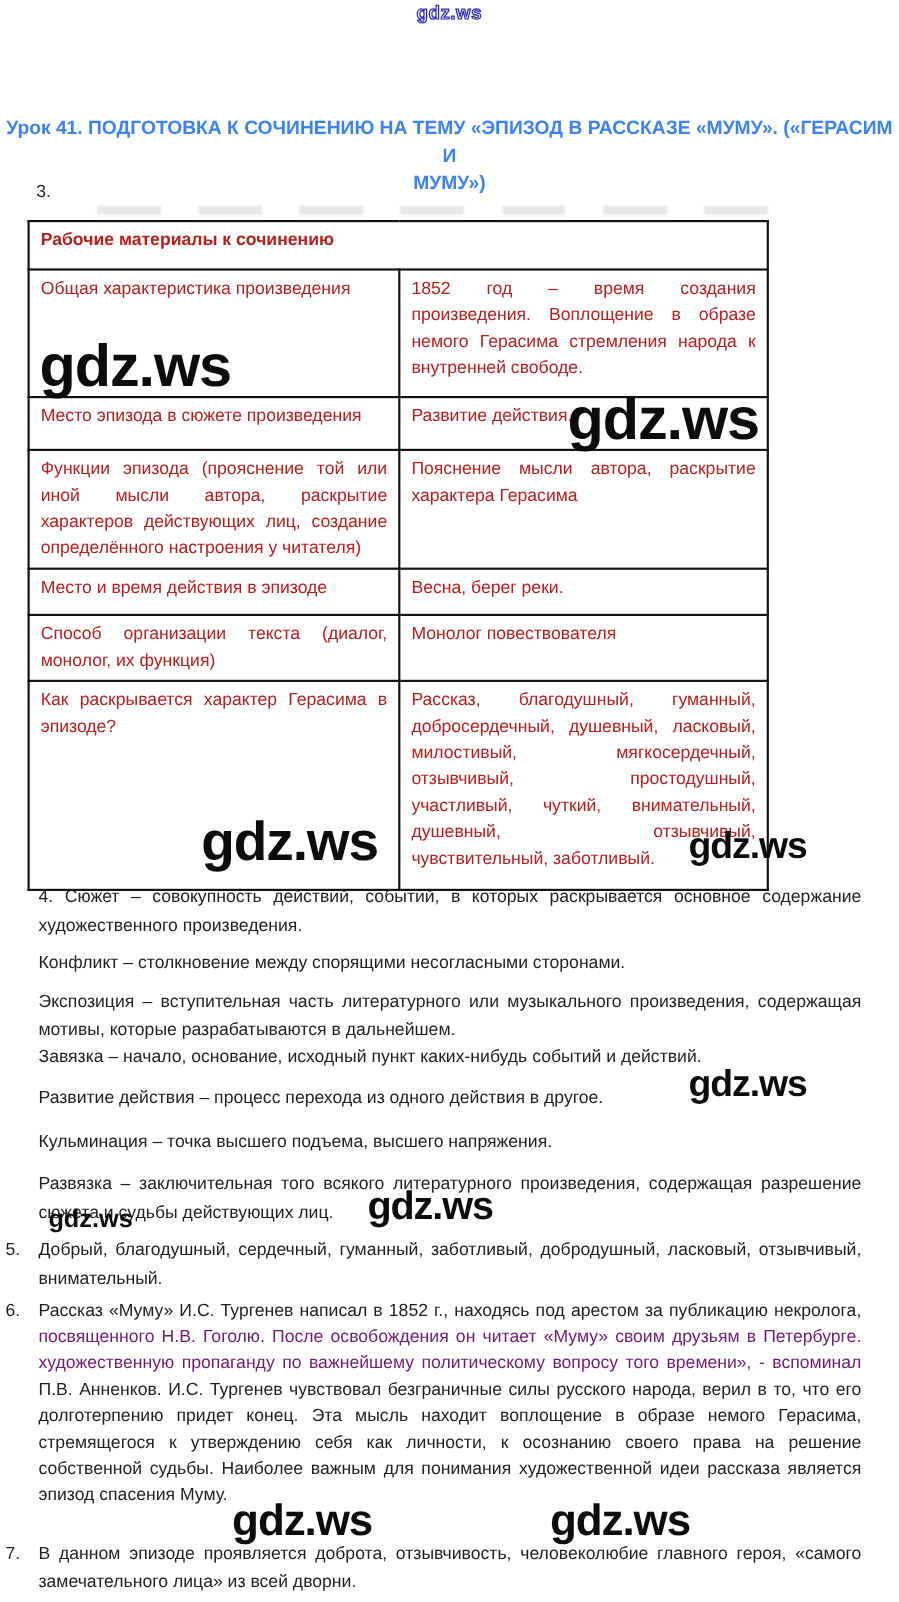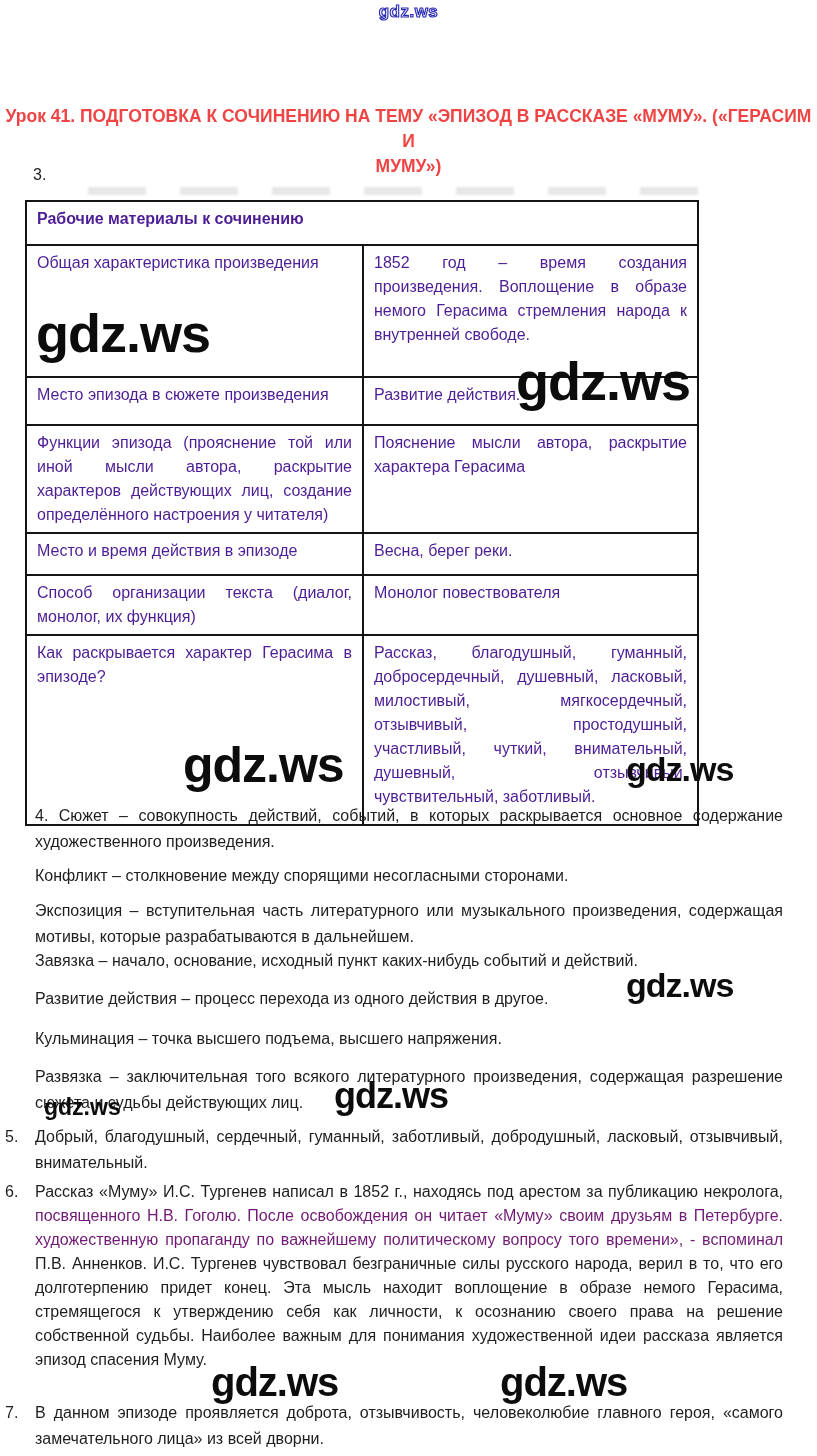--- a/index.html
+++ b/index.html
@@ -13,38 +13,38 @@
   
   .logo {
     top:2px; left:0; width:817px; text-align:center;
     font-size:17px; font-weight:700; letter-spacing:0.5px;
     color:#e9e9fb; -webkit-text-stroke:1.1px #2a2ab2;
   }
 
   
   .title {
     top:104px; left:0; width:817px; text-align:center;
-    font-size:17.5px; font-weight:700; line-height:25px; color:#ef4444;
+    font-size:17.5px; font-weight:700; line-height:25px; color:#3b82f6;
   }
 
   .item3 { top:166px; left:33px; font-size:16px; }
 
   
   .smudge {
     top:187px; left:88px; width:625px; height:8px;
     background:repeating-linear-gradient(90deg,#b5b5b5 0 58px, transparent 58px 92px);
     opacity:.32; filter:blur(1.2px);
   }
 
   
   .tblwrap { top:200px; left:25px; }
   table.doc { border-collapse:collapse; width:672px; table-layout:fixed; }
   table.doc th, table.doc td {
     border:2px solid #141414; vertical-align:top;
-    padding:5px 10px; font-size:16px; line-height:24px; color:#4c1d95;
+    padding:5px 10px; font-size:16px; line-height:24px; color:#b91c1c;
     overflow:hidden;
   }
   table.doc th { text-align:left; font-weight:700; }
 
   
   .block { left:35px; width:748px; font-size:16px; line-height:26px; }
   .jl { text-align:justify; text-align-last:justify; }
   .ll { text-align:left; }
   .numitem { left:5px; width:778px; display:flex; font-size:16px; line-height:26px; }
   .num { width:30px; flex:none; }
@@ -91,21 +91,21 @@
   <div class="abs tblwrap">
     <table class="doc">
       <colgroup>
           <col style="width:337px">
           <col style="width:335px">
         </colgroup>
       <tbody>
           <tr style="height:44px">
         <th colspan="2">Рабочие материалы к сочинению</th>
       </tr>
-      <tr style="height:132px">
+      <tr style="height:116px">
         <td>
           <div class="ll">Общая характеристика произведения</div>
         </td>
         <td>
           <div class="jl">1852 год – время создания</div>
           <div class="jl">произведения. Воплощение в образе</div>
           <div class="jl">немого Герасима стремления народа к</div>
           <div class="ll">внутренней свободе.</div>
         </td>
       </tr>

